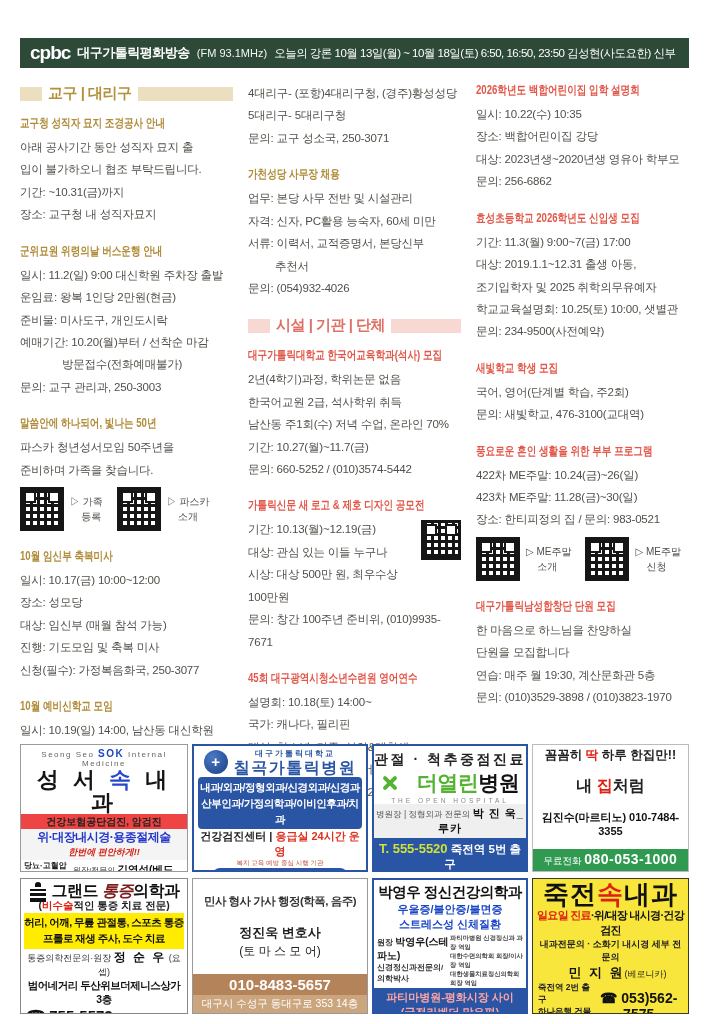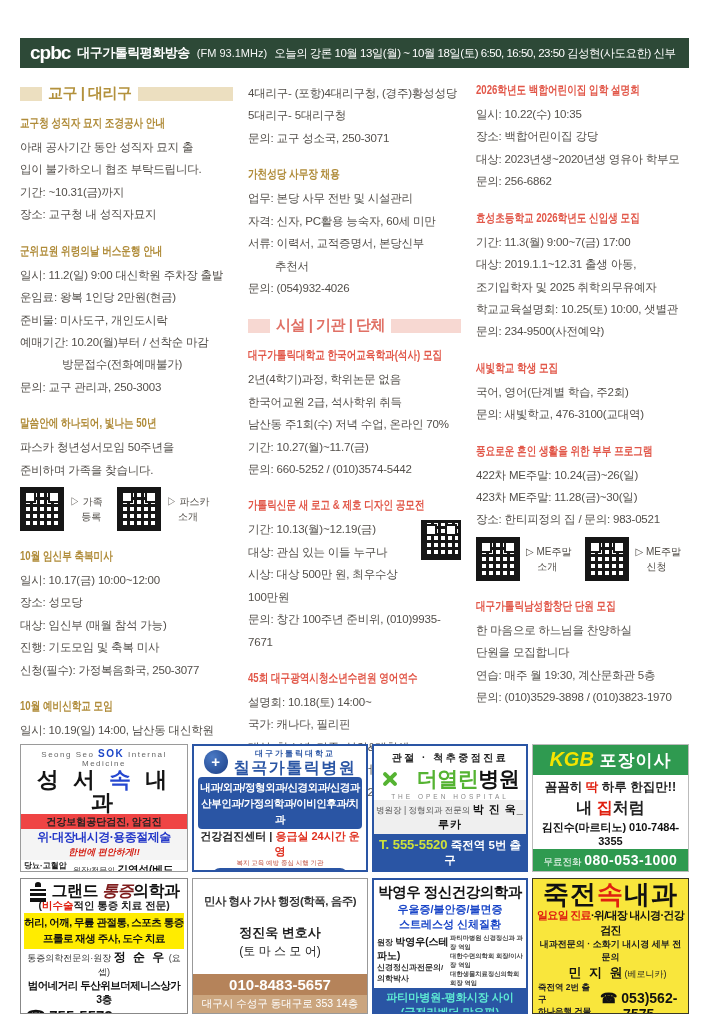--- a/index.html
+++ b/index.html
@@ -75,21 +75,21 @@
   .chg-depts { background:#2a55a4; color:#fff; font-size:10.5px; font-weight:bold; border-radius:4px;
                padding:2px 0; line-height:1.55; letter-spacing:-0.5px; white-space:pre-wrap; }
   .chg-check { font-size:11px; font-weight:bold; color:#222; }
   .chg-check .acc { color:#e03020; }
   .chg-tiny { font-size:6.5px; color:#c05040; }
   .chg-btn { background:#2a55a4; color:#fff; font-size:9px; font-weight:bold; border-radius:8px; margin:0 14px; padding:2px 0; }
   .chg-btn .acc { color:#ffb020; font-size:10px; }
 
   
   .ad-open { border:2px solid #2a55a4; text-align:center; justify-content:space-between; padding-top:5px; }
-  .opn-top { font-size:10px; font-weight:bold; letter-spacing:2.5px; color:#222; }
+  .opn-top { font-size:14px; font-weight:bold; letter-spacing:2.5px; color:#222; }
   .opn-row { display:flex; align-items:center; justify-content:center; gap:18px; }
   .openx { position:relative; width:18px; height:18px; flex:none; }
   .openx::before,.openx::after { content:""; position:absolute; left:7px; top:0; width:4px; height:18px; background:#55b332; border-radius:2px; }
   .openx::before { transform:rotate(45deg); } .openx::after { transform:rotate(-45deg); }
   .opn-name { font-size:21px; font-weight:bold; color:#111; letter-spacing:-0.5px; }
   .opn-name .grn { color:#55b332; }
   .opn-sub { font-size:6.5px; letter-spacing:3px; color:#888; }
   .opn-dir { background:#efefef; font-size:8.5px; color:#555; padding:2px 0; }
   .opn-dir b { font-size:11px; color:#111; letter-spacing:1px; }
   .opn-bar { background:#2a55a4; color:#fff; font-weight:bold; font-size:11.5px; padding:3px 0; }
@@ -139,21 +139,21 @@
   .apl-bar2 { background:#cba57e; color:#fff; font-size:10.5px; padding:2px 0; }
 
   
   .ad-park { border:2px solid #2a55a4; text-align:center; justify-content:space-between; padding-top:3px; }
   .prk-name { font-size:14.5px; font-weight:bold; color:#111; letter-spacing:-0.5px; }
   .prk-blue { font-size:11px; font-weight:bold; color:#1a46c8; line-height:1.35; }
   .prk-mid { display:flex; justify-content:space-between; align-items:center; padding:1px 3px; text-align:left;font-weight:bold; }
   .prk-doc { font-size:8px; color:#333; line-height:1.35; }
   .prk-doc b { font-size:10px; color:#111; }
   .prk-creds { font-size:6.3px; color:#444; line-height:1.45; white-space:pre-wrap; text-align:left; }
-  .prk-band { background:#2a55a4; color:#5eead4; padding:2px 0 3px 0; }
+  .prk-band { background:#2a55a4; color:#fca5a5; padding:2px 0 3px 0; }
   .prk-band .b1 { font-size:11px; font-weight:bold; line-height:1.35; }
 
   
   .ad-jukjeon { background:#f9e63c; border:1px solid #3a3a28; text-align:center; justify-content:space-evenly; padding:2px 3px; }
   .juk-name { font-size:26px; font-weight:bold; color:#111; letter-spacing:1px; line-height:1.05; }
   .juk-name .acc { color:#e02010; }
   .juk-l1 { font-size:11px; font-weight:bold; color:#111; letter-spacing:-0.7px; }
   .juk-l1 .acc { color:#e02010; }
   .juk-l2 { font-size:9px; font-weight:bold; color:#222; }
   .juk-doc { font-size:9px; color:#222; }
@@ -379,23 +379,20 @@
       </div>
       <div class="opn-dir">
         <span>병원장 | 정형외과 전문의 </span><b>박 진 욱_루카</b>
       </div>
       <div class="opn-bar">
         <span class="lime">T. 555-5520</span><span> 죽전역 5번 출구</span>
       </div>
     </div>
 
     <div class="ad ad-kgb">
-      <div class="kgb-band">
-        <span class="kgb">KGB</span><span> 포장이사</span>
-      </div>
       <div class="kgb-l1">
         <span>꼼꼼히 </span><span class="acc">딱</span><span> 하루 한집만!!</span>
       </div>
       <div class="kgb-l2">
         <span>내 </span><span class="acc">집</span><span>처럼</span>
       </div>
       <div class="kgb-contact">김진수(마르티노) 010-7484-3355</div>
       <div class="kgb-bar">
         <span>무료전화 </span><b>080-053-1000</b>
       </div>

